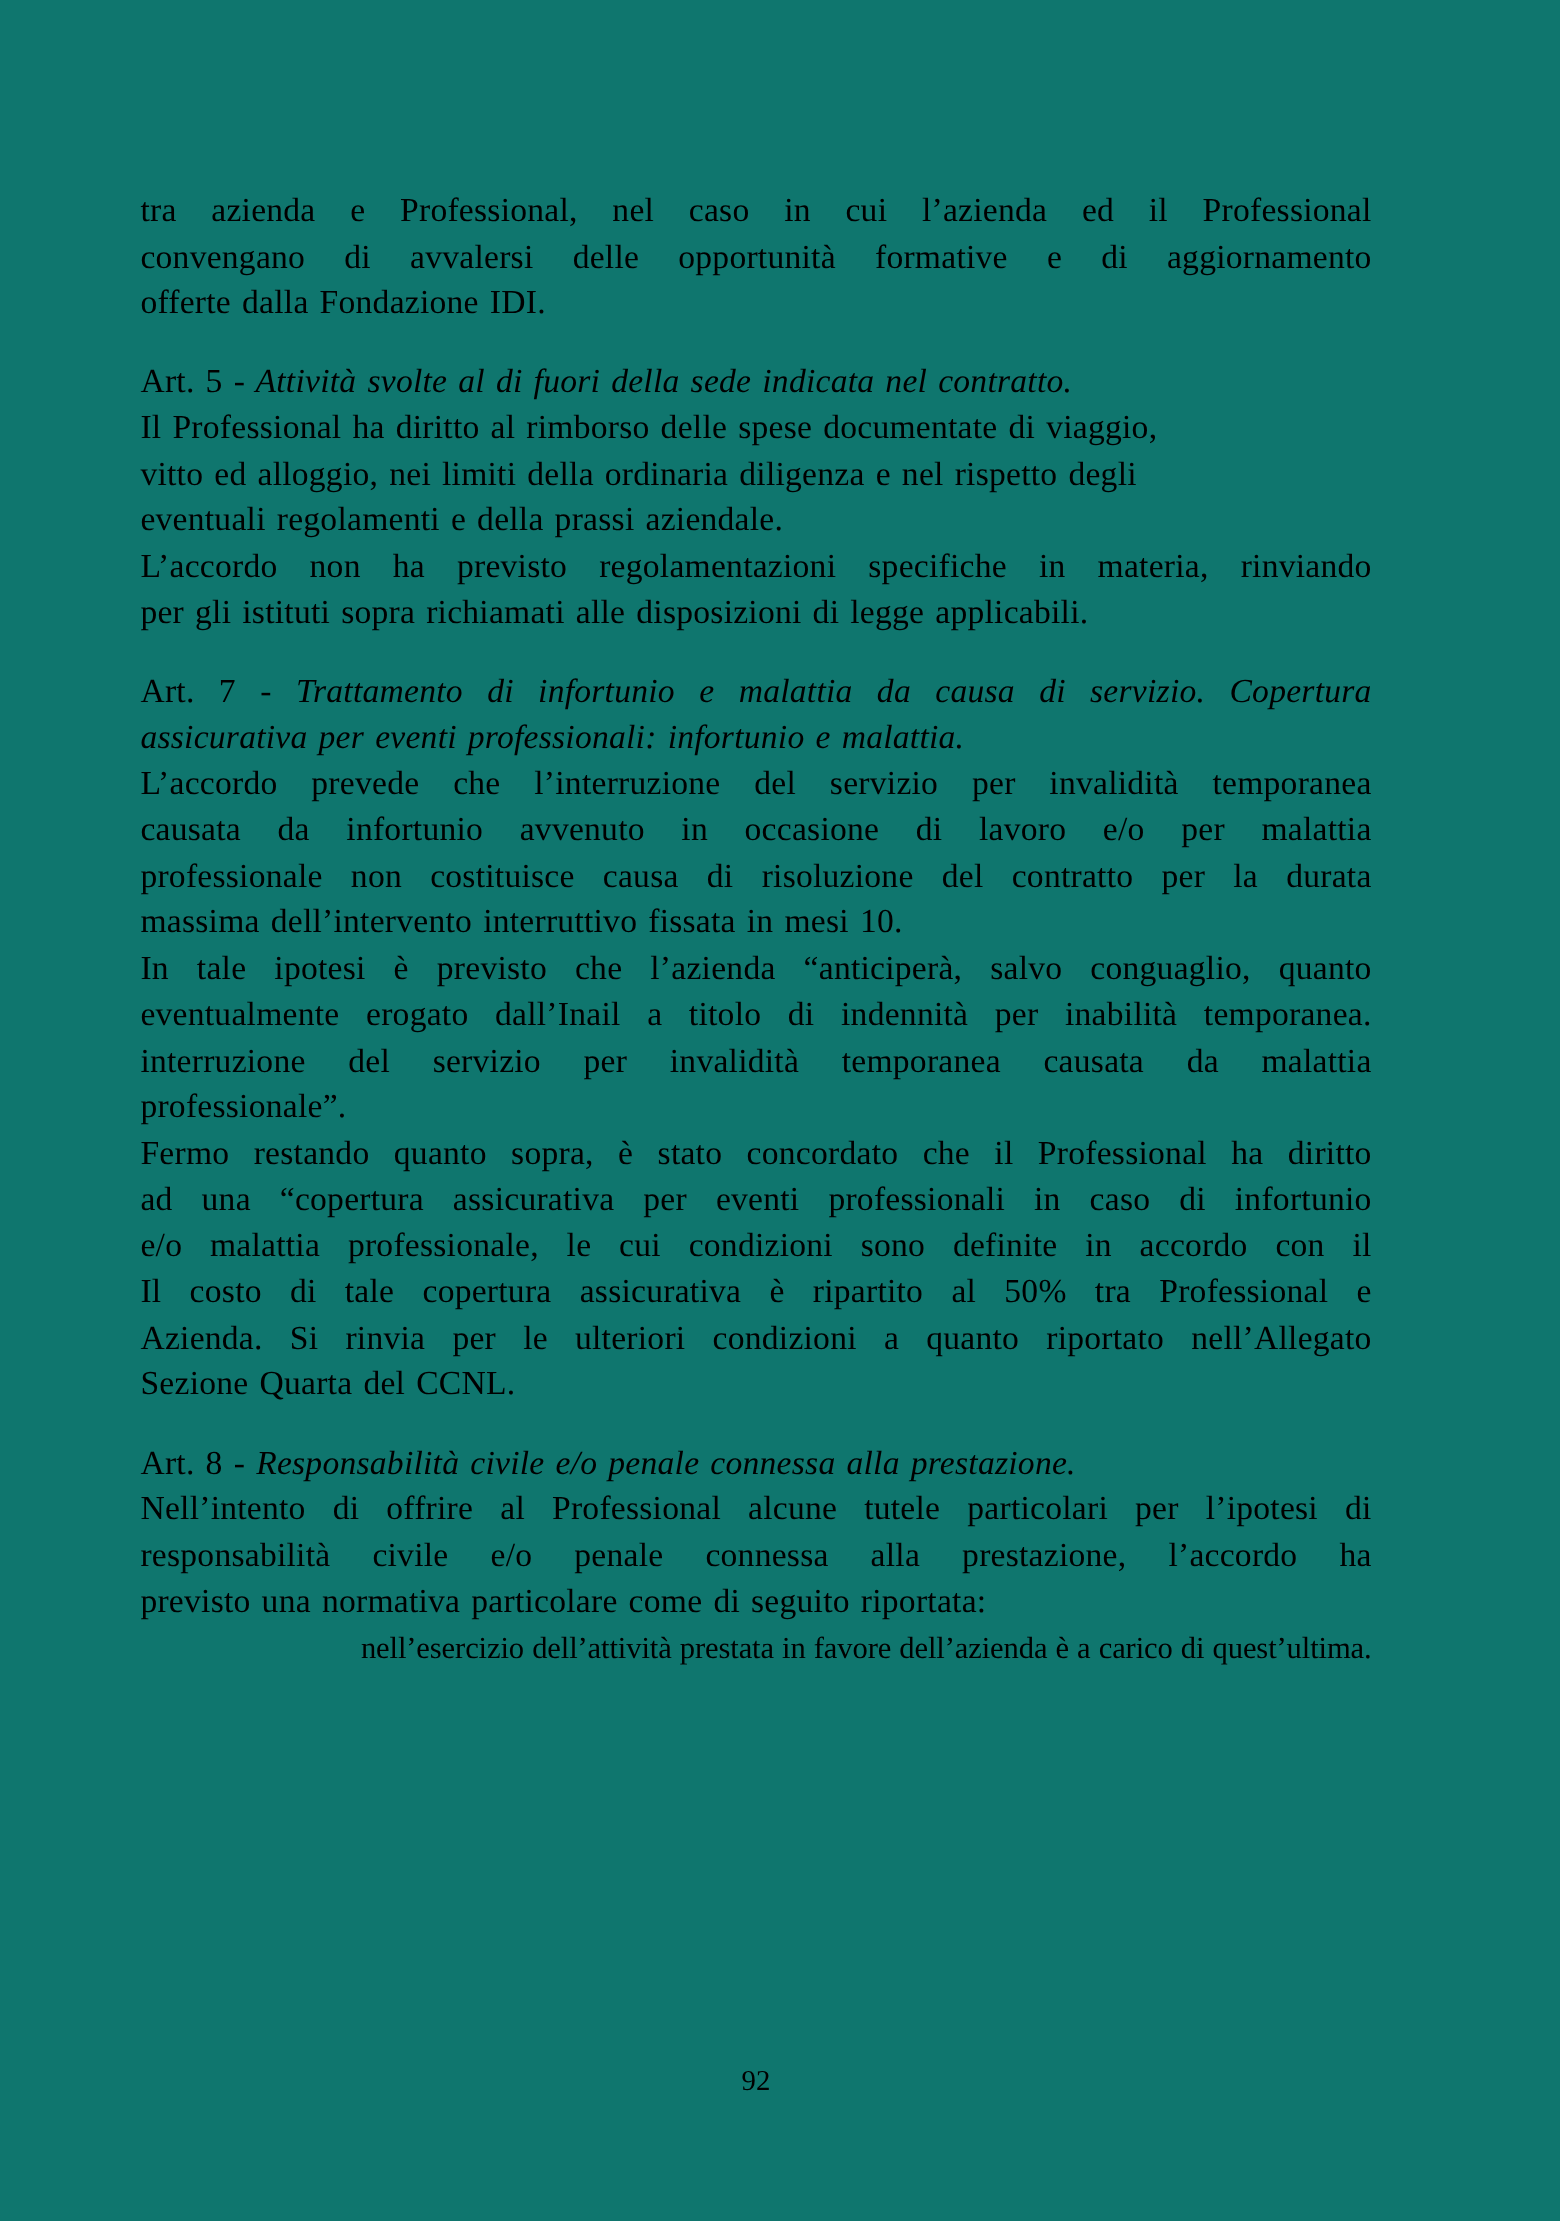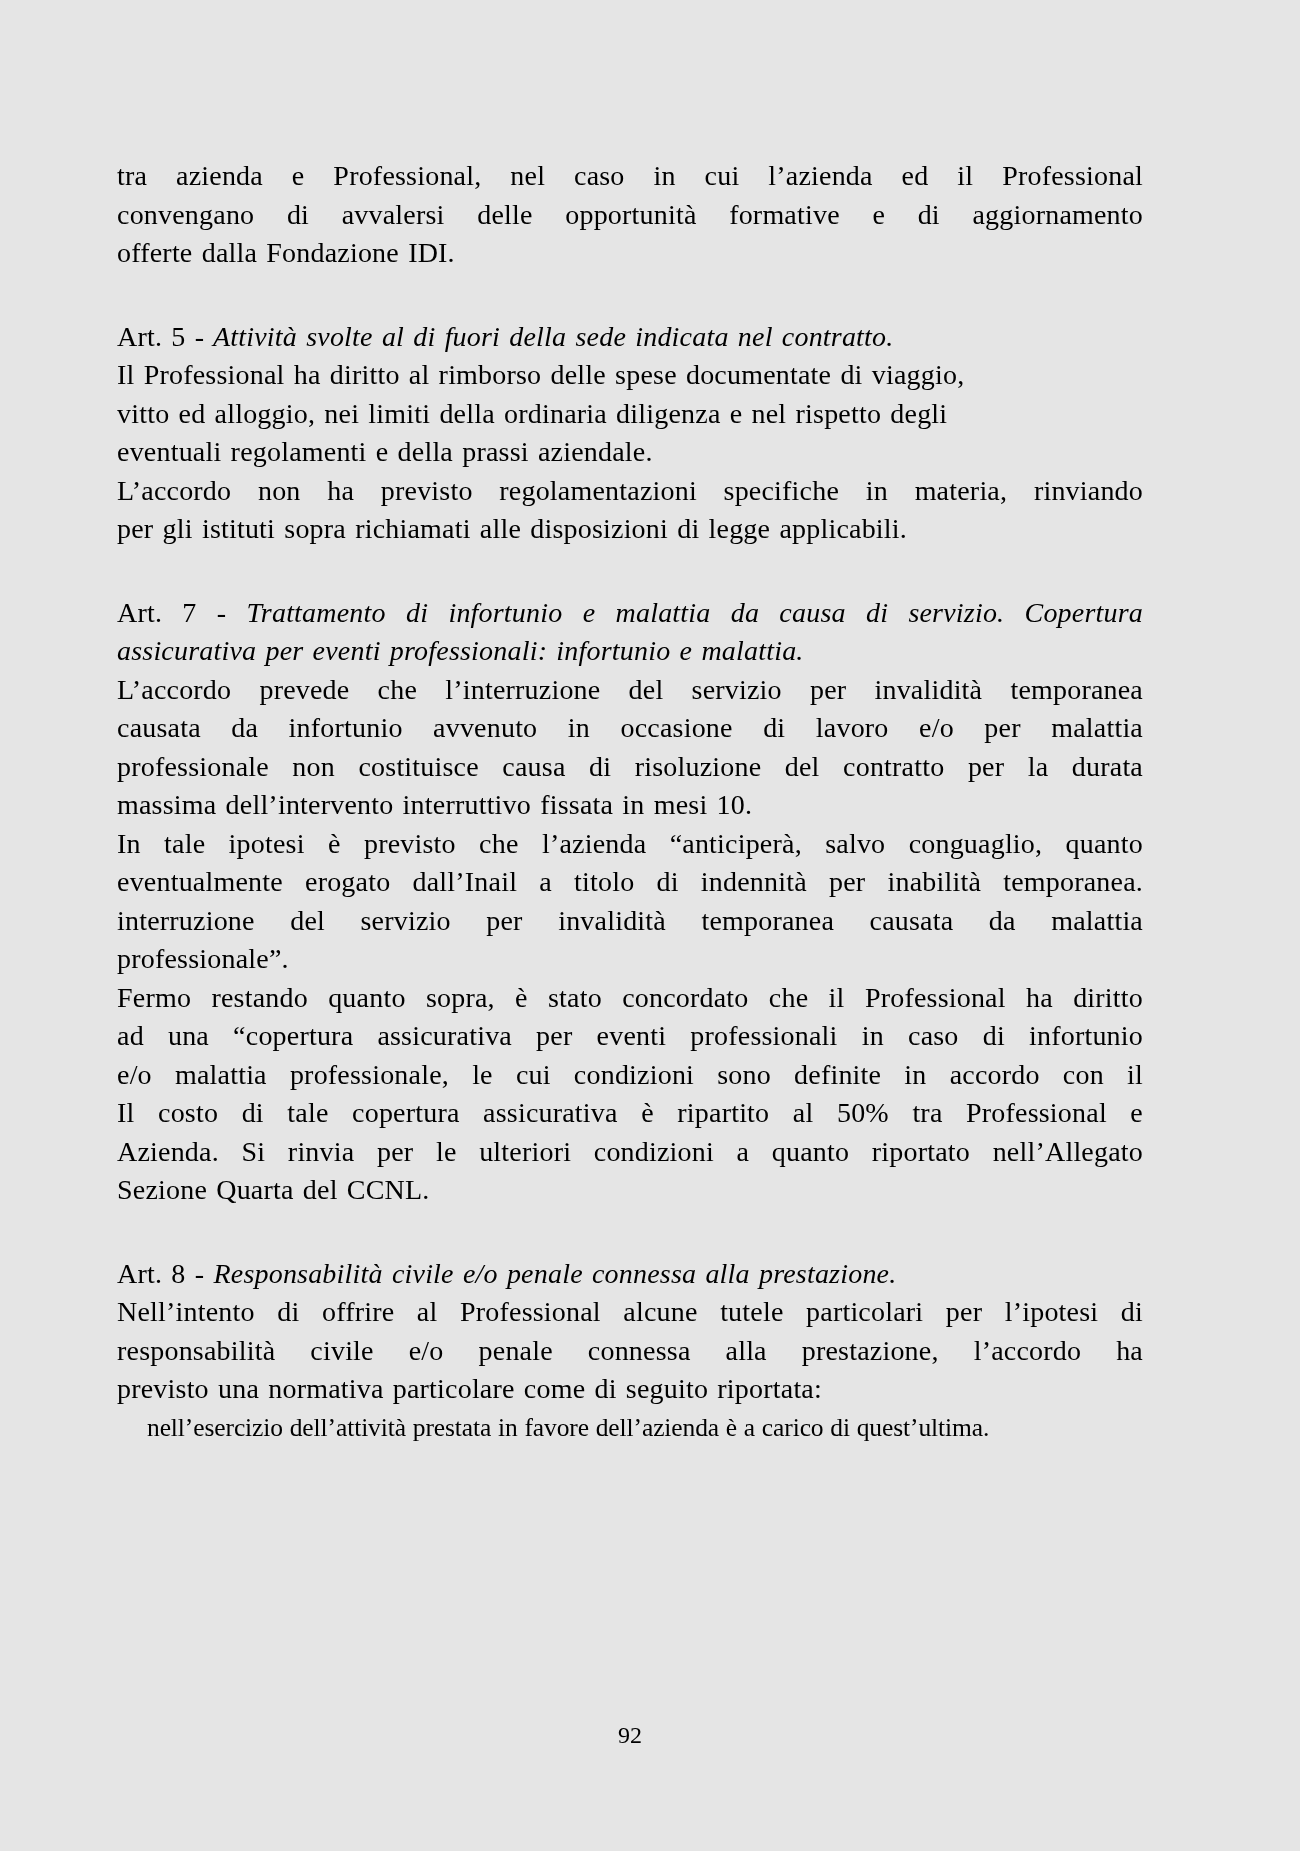--- a/index.html
+++ b/index.html
@@ -14,52 +14,53 @@
     position: relative;
     font-family: "Liberation Serif", "DejaVu Serif", serif;
     color: #000000;
     overflow: hidden;
   }
   .page {
     position: absolute;
     left: 0; top: 0;
     width: 1300px;
     height: 1851px;
-    background: #e5e5e5;
+    background: #0f766e;
   }
   .content {
     position: absolute;
     left: 117px;
     top: 157px;
     width: 1026px;
     font-size: 28px;
     line-height: 38.5px;
     letter-spacing: 0.2px;
     word-spacing: 2px;
   }
   .block { margin: 0; }
-  .block.gap-before { margin-top: 45px; }
+  .block.gap-before { margin-top: 27px; }
   .line {
     display: block;
     text-align: left;
     white-space: normal;
   }
   .line.j {
     text-align: justify;
     text-align-last: justify;
   }
   .heading-line { font-style: italic; }
   .heading-label {
     font-style: normal;
   }
   .list-cont {
     padding-left: 30px;
     font-size: 25.5px;
     letter-spacing: -0.1px;
     word-spacing: 0.5px;
+    text-align: right;
   }
   .page-number {
     position: absolute;
     left: 117px;
     top: 1716px;
     width: 1026px;
     text-align: center;
     font-size: 24px;
     line-height: 38.5px;
   }

